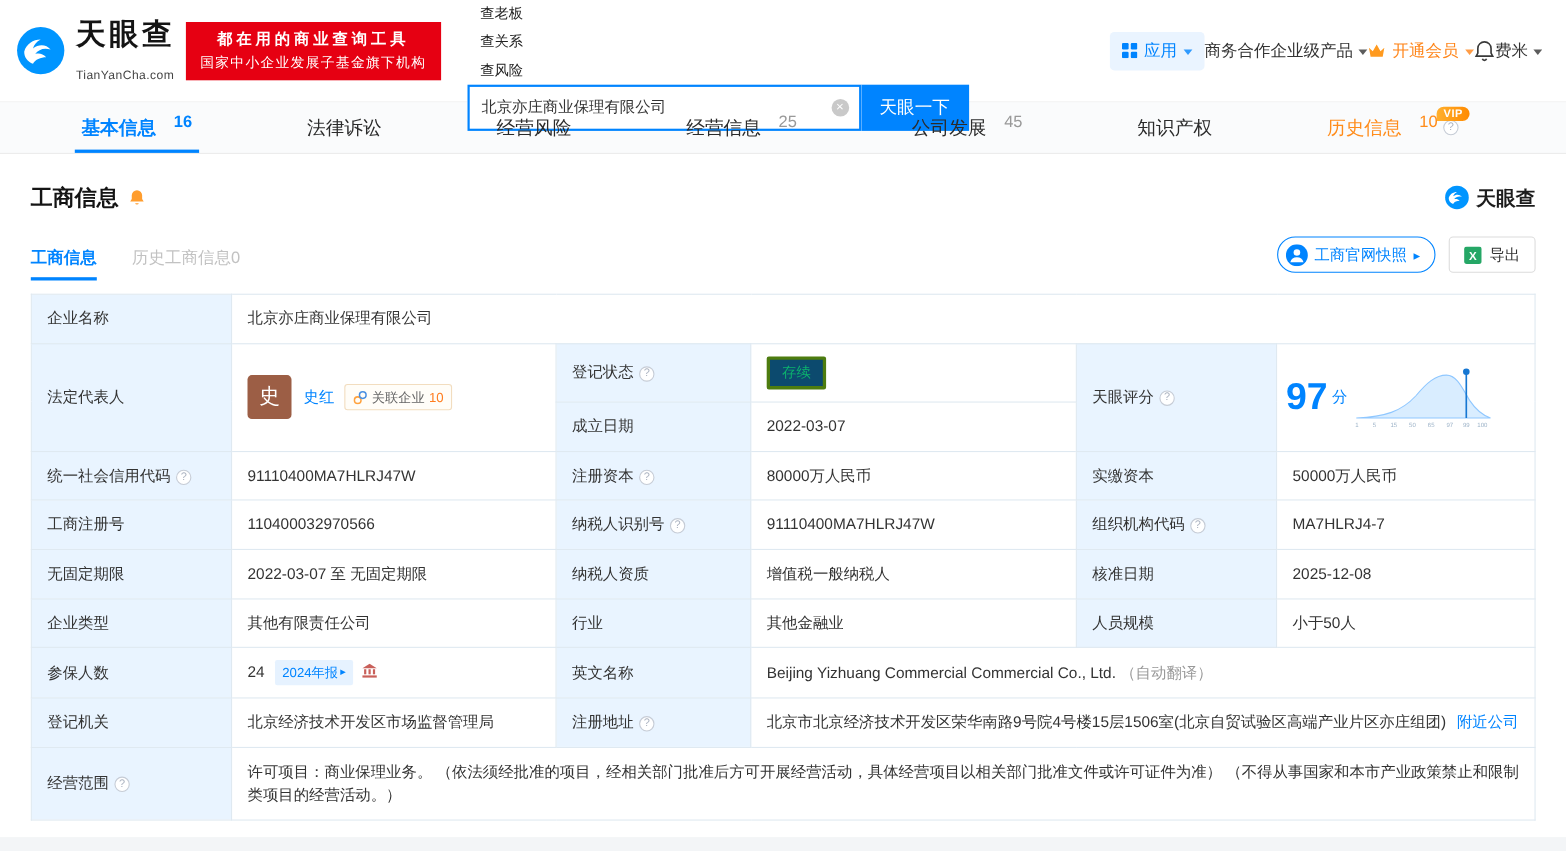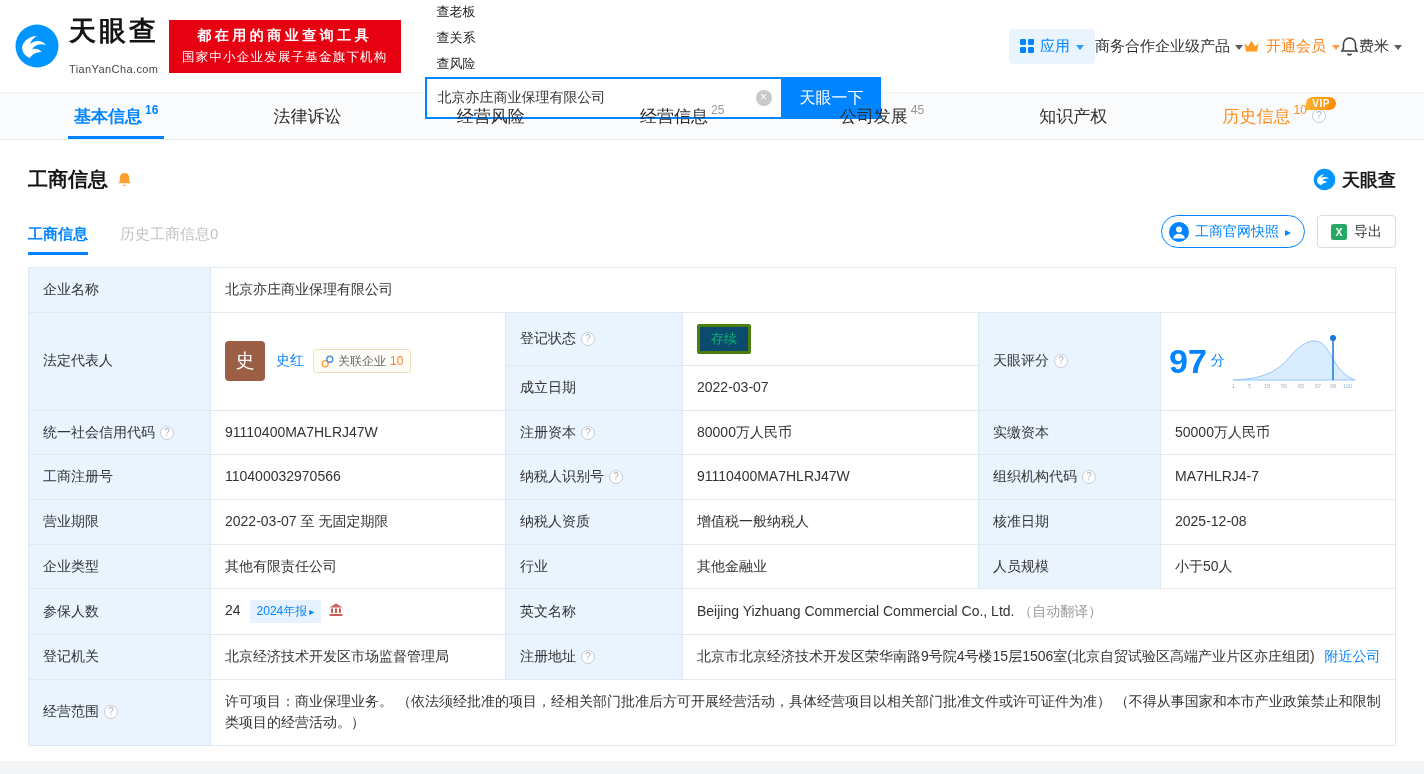--- a/index.html
+++ b/index.html
@@ -28,21 +28,21 @@
   .search-btn { width:98px; background:#0084ff; border:none; color:#fff; font-size:16px; cursor:pointer; font-family:inherit; }
   .top-menu { margin-left:auto; display:flex; align-items:center; font-size:15px; color:#333; }
   .menu-app { display:flex; align-items:center; gap:6px; background:#eaf4ff; color:#0084ff; padding:8px 11px; border-radius:4px; cursor:pointer; }
   .menu-item { cursor:pointer; display:flex; align-items:center; gap:5px; }
   .menu-vip { color:#ff8519; display:flex; align-items:center; gap:6px; cursor:pointer; }
   .bell-wrap { cursor:pointer; display:flex; align-items:center; }
   .caret { width:0; height:0; border-left:4px solid transparent; border-right:4px solid transparent; border-top:5px solid currentColor; opacity:.8; margin-top:2px; }
   
   .nav-bar { height:48px; background:#fafbfc; border-top:1px solid #f3f3f3; border-bottom:1px solid #ececec; display:flex; align-items:stretch; justify-content:space-between; padding:0 64px; }
   .nav-tab { position:relative; display:flex; align-items:center; font-size:17px; color:#2b2b2b; cursor:pointer; padding:0 10px; }
-  .nav-tab .cnt { font-size:12px; color:#999; margin-left:3px; position:relative; top:-6px; }
+  .nav-tab .cnt { font-size:15px; color:#999; margin-left:16px; position:relative; top:-6px; }
   .nav-tab.active { color:#0084ff; font-weight:bold; }
   .nav-tab.active::after { content:""; position:absolute; left:4px; right:4px; bottom:0; height:3px; background:#0084ff; }
   .nav-tab.active .cnt { color:#0084ff; }
   .nav-tab.vip-tab { color:#ff8c1a; padding-right:34px; }
   .nav-tab.vip-tab .cnt { color:#ff8c1a; }
   .vip-badge { position:absolute; top:4px; right:24px; background:linear-gradient(90deg,#ffb02e,#ff8a00); color:#fff; font-size:10px; font-weight:bold; padding:1px 6px; border-radius:7px 7px 7px 0; letter-spacing:.5px; }
   .help { display:inline-block; width:14px; height:14px; line-height:12px; border:1px solid #c6ccd6; color:#aab2c0; border-radius:50%; font-size:10px; text-align:center; margin-left:5px; vertical-align:1px; cursor:pointer; background:#fff; }
   
   .content { padding:0 28px; }
   .section-head { display:flex; align-items:center; justify-content:space-between; margin-top:26px; }
@@ -330,21 +330,21 @@
       </td>
       <td><span>91110400MA7HLRJ47W</span></td>
       <td class="lbl">
         <span>组织机构代码</span><span class="help">?</span>
       </td>
       <td><span>MA7HLRJ4-7</span></td>
     </tr>
 
     <tr>
       <td class="lbl">
-        <span>营业期限</span>
+        <span>无固定期限</span>
       </td>
       <td><span>2022-03-07 至 无固定期限</span></td>
       <td class="lbl">
         <span>纳税人资质</span>
       </td>
       <td><span>增值税一般纳税人</span></td>
       <td class="lbl">
         <span>核准日期</span>
       </td>
       <td><span>2025-12-08</span></td>

